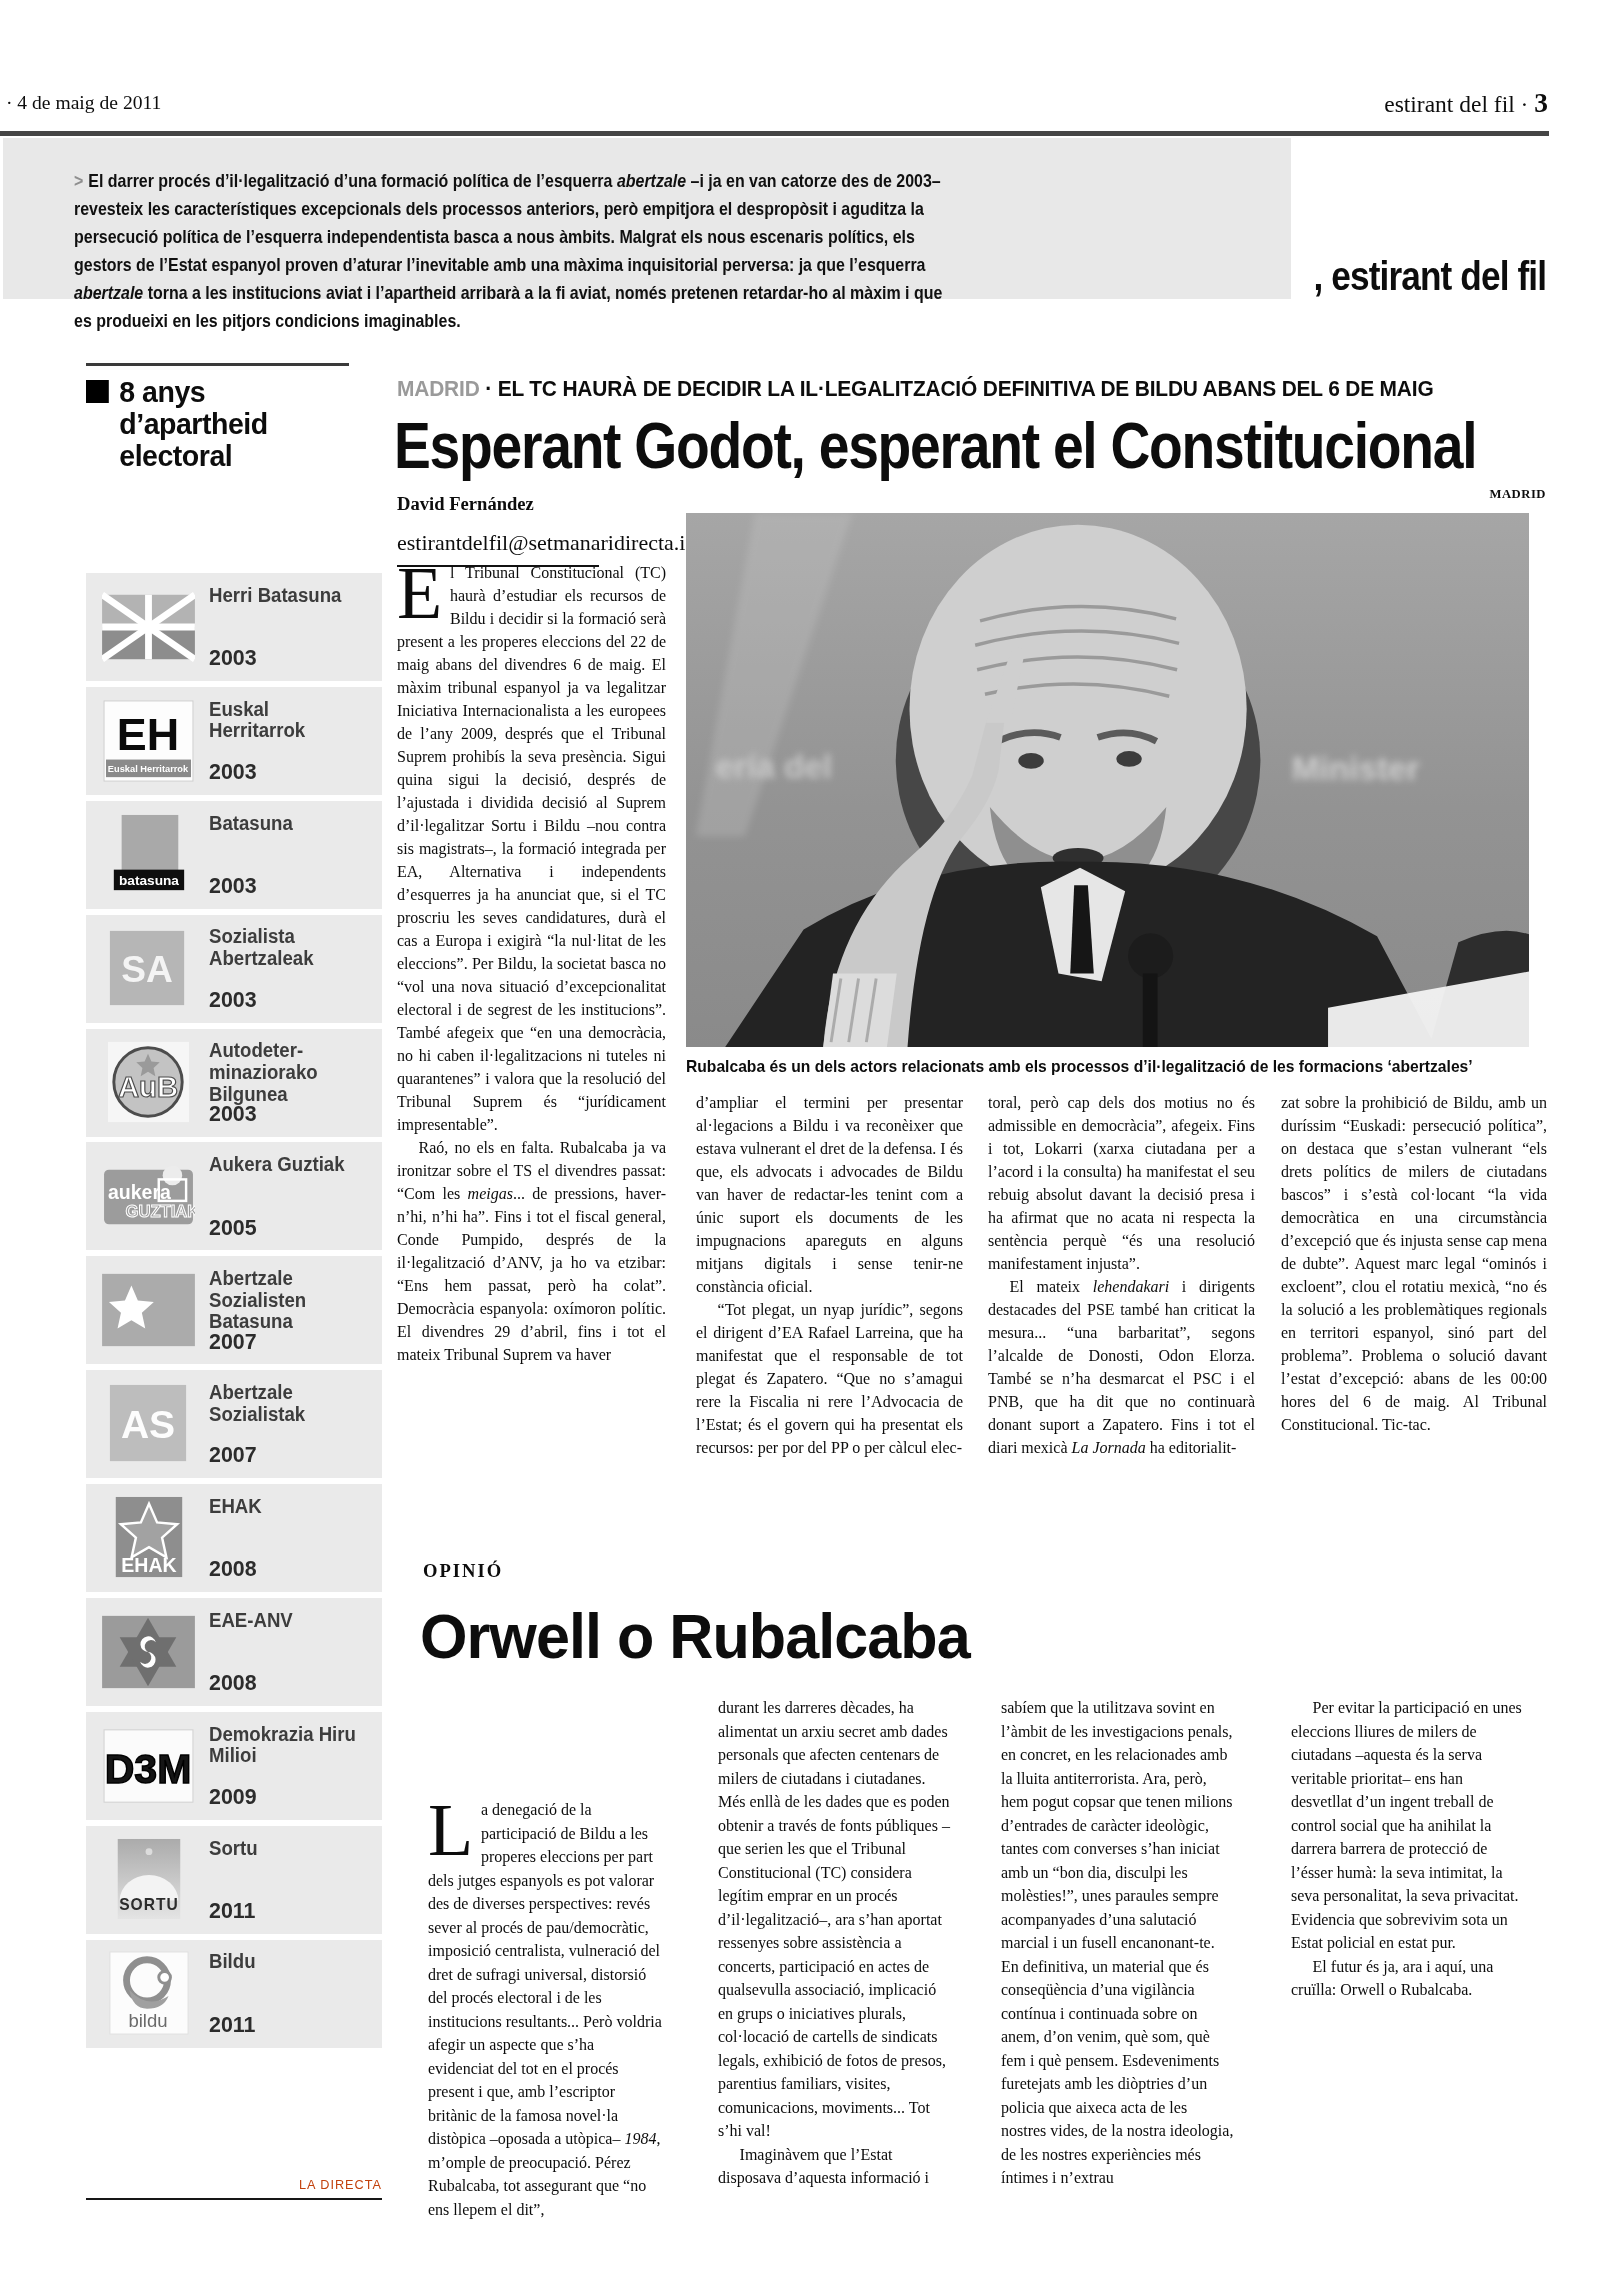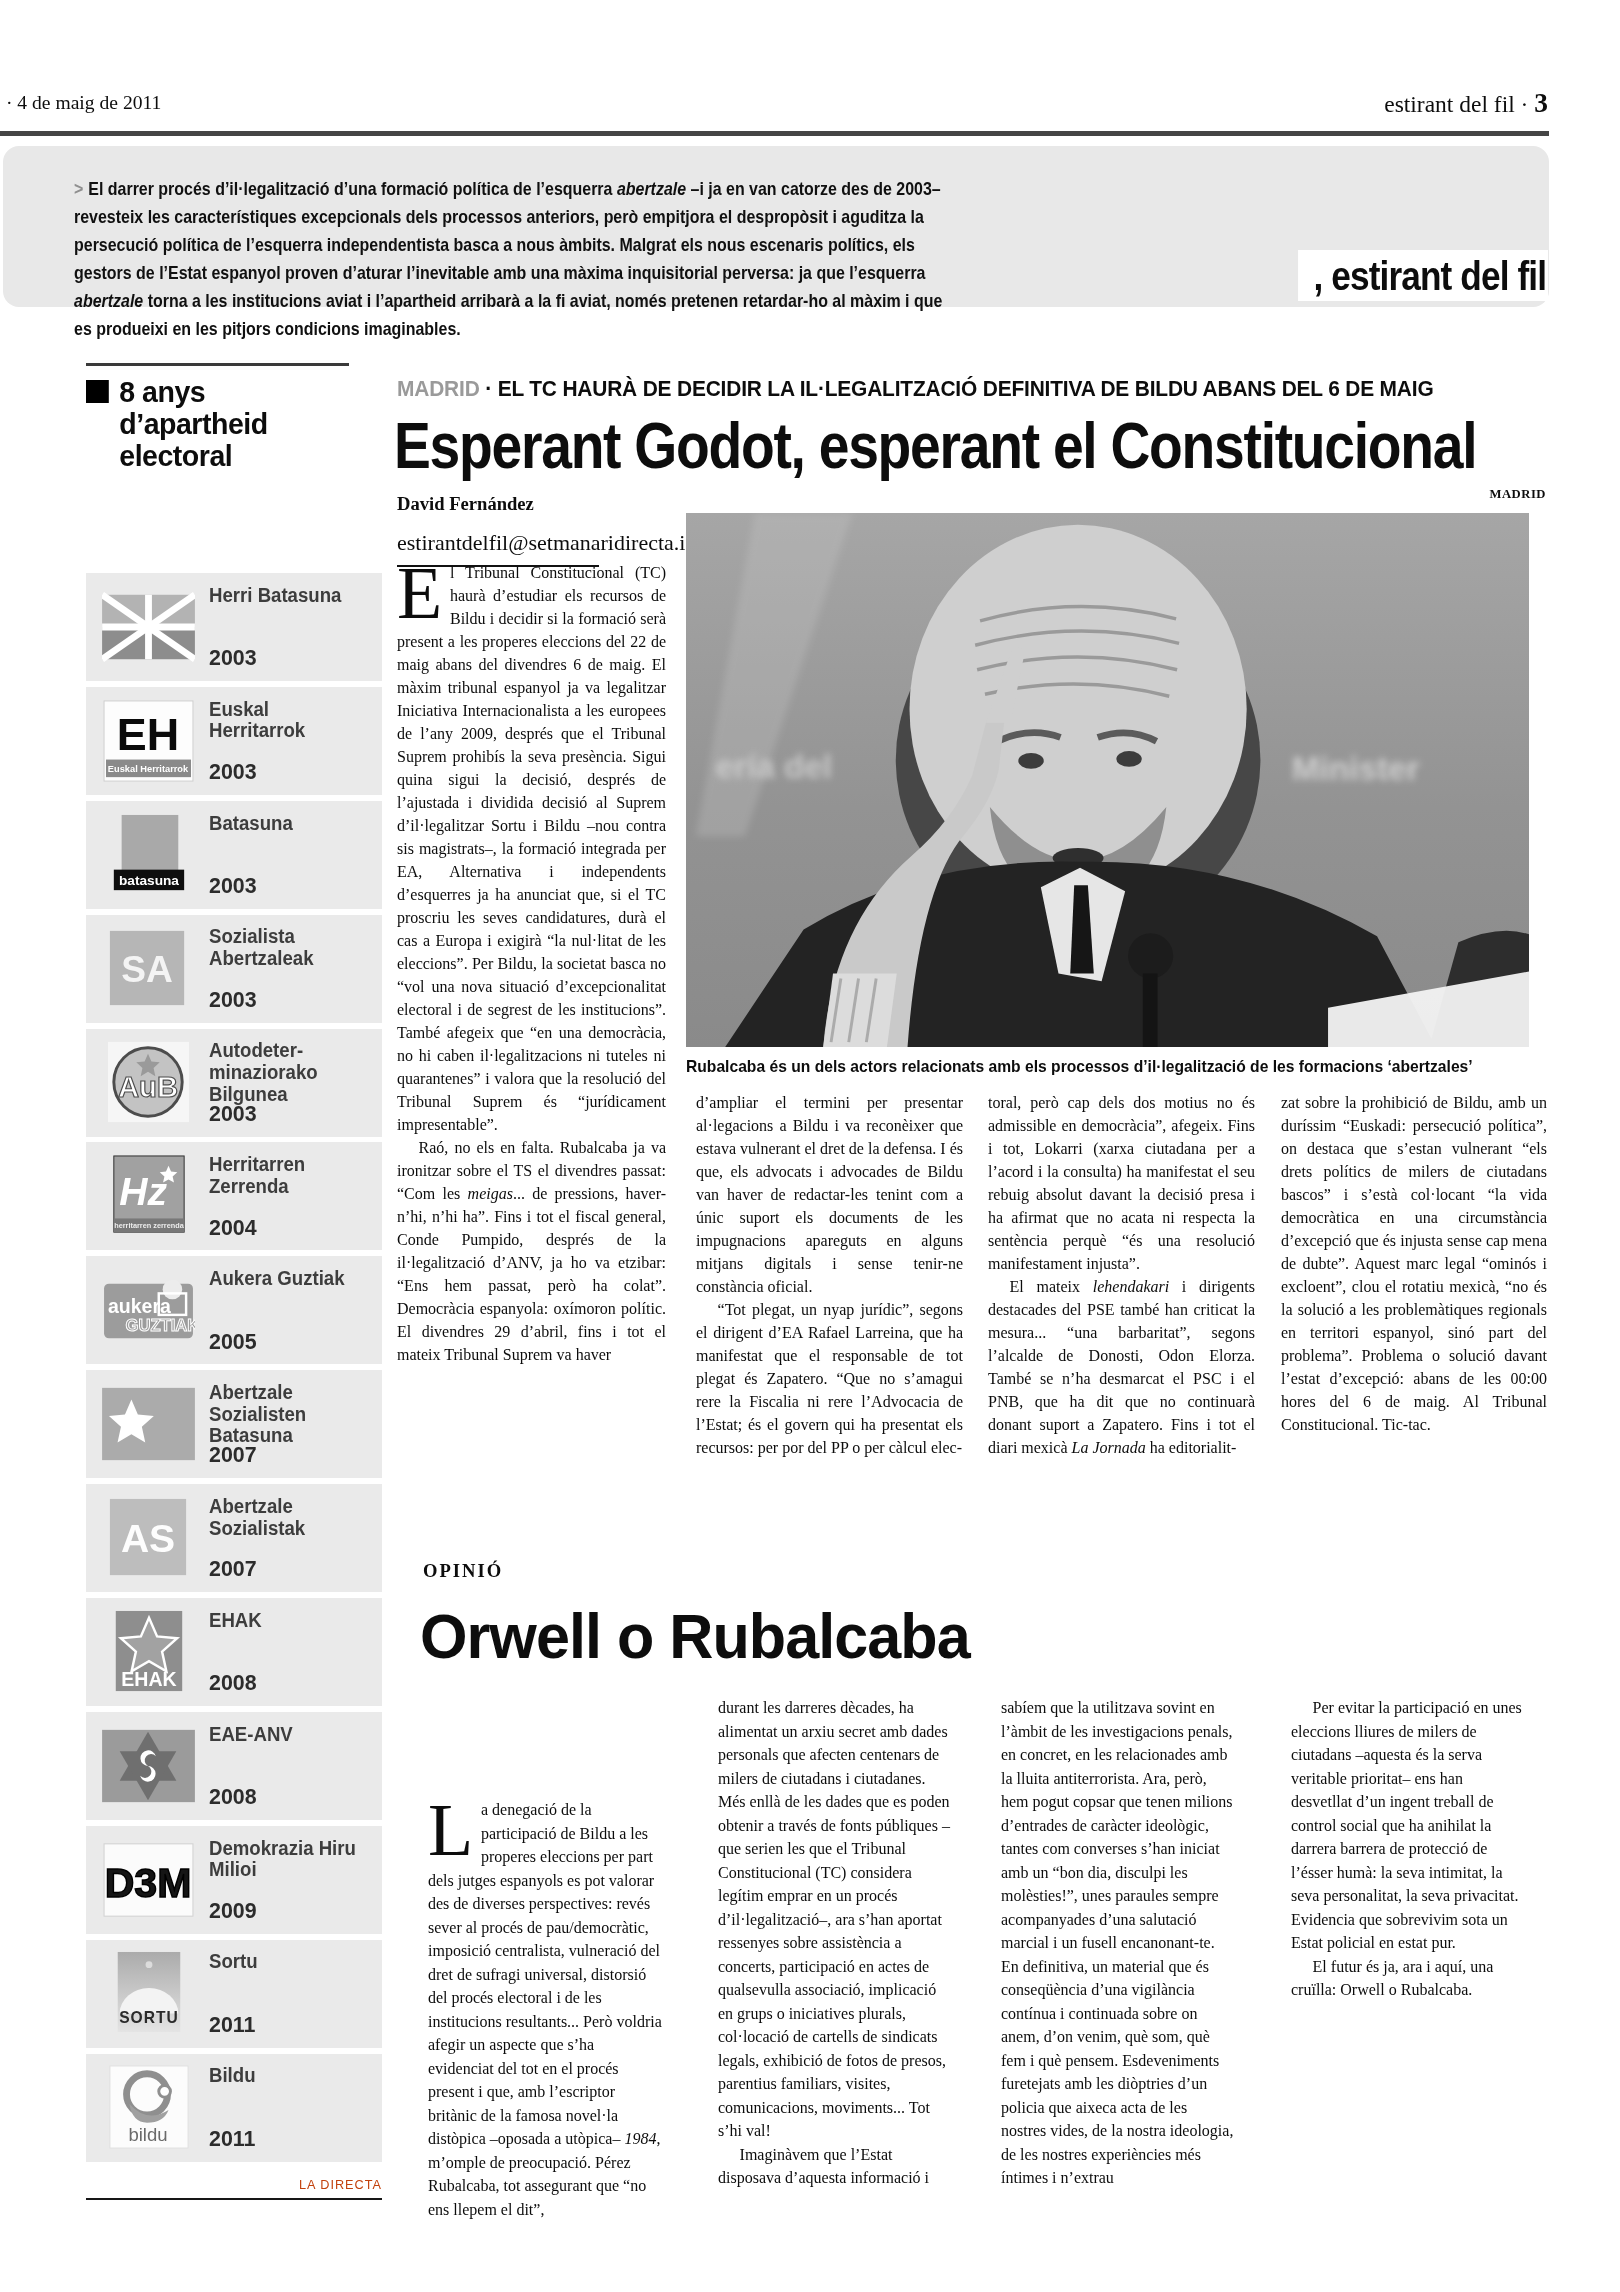--- a/index.html
+++ b/index.html
@@ -4,21 +4,21 @@
 <style>
   html,body{margin:0;padding:0;background:#9a9a9a;}
   .page{position:relative;width:1620px;height:2293px;background:#fff;margin:0 auto;
         font-family:"Liberation Sans",sans-serif;color:#0d0d0d;overflow:hidden;}
   
   .h-date{position:absolute;left:5.9px;top:92px;font-family:"Liberation Serif",serif;font-size:19.6px;}
   .h-right{position:absolute;right:72px;top:88px;font-family:"Liberation Serif",serif;font-size:23.5px;white-space:nowrap;}
   .h-right .pgnum{font-weight:bold;font-size:27.4px;}
   .h-rule{position:absolute;left:0;top:131px;width:1549px;height:4.9px;background:#454545;}
   
-  .intro{position:absolute;left:2.9px;top:146px;width:1546px;height:161px;background:#e8e8e8;border-radius:16px;}
+  .intro{position:absolute;left:2.9px;top:138px;width:1288px;height:161px;background:#e8e8e8;}
   .intro-text{position:absolute;left:71px;top:29px;width:1054px;font-weight:bold;font-size:19px;
               line-height:28px;transform:scaleX(.84);transform-origin:0 0;color:#101010;}
   .intro-text .mark{color:#8f8f8f;margin-right:5.9px;}
   .intro-sig{position:absolute;right:72px;top:250px;background:#fff;padding:3.9px 2px 2px 17.6px;
              font-weight:bold;font-size:40px;letter-spacing:-1px;transform:scaleX(.88);transform-origin:100% 0;white-space:nowrap;}
   
   .sb-head{position:absolute;left:86px;top:363px;width:296px;}
   .sb-toprule{height:2.9px;width:263px;background:#3a3a3a;margin-bottom:9.8px;}
   .sb-title{font-weight:bold;font-size:30px;line-height:32px;width:206px;letter-spacing:-0.5px;
             transform:scaleX(.95);transform-origin:0 0;padding-left:35px;position:relative;}
@@ -148,31 +148,20 @@
       <svg class="sb-logo" viewBox="0 0 95 86">
         <rect x="6" y="2" width="83" height="82" fill="#f6f6f6"></rect>
         <circle cx="47" cy="43" r="35" fill="#c3c3c3" stroke="#4c4c4c" stroke-width="3"></circle>
         <path d="M47 14 l3.5 8 8.5 .8 -6.3 5.8 1.8 8.4 -7.5 -4.4 -7.5 4.4 1.8 -8.4 -6.3 -5.8 8.5 -.8 Z" fill="#9a9a9a"></path>
         <text x="47" y="58" font-size="30" font-weight="bold" text-anchor="middle" fill="#fff" stroke="#4c4c4c" stroke-width="1.2">AuB</text>
       </svg>
       <div class="sb-name">Autodeter-minaziorako Bilgunea</div>
       <div class="sb-year">2003</div>
     </div>
 
-    <div class="sb-item">
-      <svg class="sb-logo" viewBox="0 0 95 86">
-        <rect x="12" y="2" width="72" height="78" fill="#a1a1a1" stroke="#2e2e2e"></rect>
-        <text x="42" y="52" font-size="40" font-weight="bold" font-style="italic" text-anchor="middle" fill="#fff">Hz</text>
-        <path d="M68 12 l2.6 6 6.4 .6 -4.8 4.4 1.4 6.3 -5.6 -3.3 -5.6 3.3 1.4 -6.3 -4.8 -4.4 6.4 -.6 Z" fill="#fff"></path>
-        <rect x="12" y="66" width="72" height="14" fill="#787878"></rect>
-        <text x="48" y="76" font-size="7.5" font-weight="bold" text-anchor="middle" fill="#ededed">herritarren zerrenda</text>
-      </svg>
-      <div class="sb-name">Herritarren Zerrenda</div>
-      <div class="sb-year">2004</div>
-    </div>
 
     <div class="sb-item">
       <svg class="sb-logo" viewBox="0 0 95 86">
         <rect x="2" y="16" width="91" height="56" rx="5" fill="#9c9c9c"></rect>
         <circle cx="72" cy="22" r="10" fill="#ececec"></circle>
         <rect x="58" y="26" width="28" height="22" fill="none" stroke="#fff" stroke-width="2.5"></rect>
         <text x="6" y="46" font-size="20" font-weight="bold" fill="#fff">aukera</text>
         <text x="24" y="64" font-size="17" font-weight="bold" fill="#9c9c9c" stroke="#fff" stroke-width="1">GUZTIAK</text>
       </svg>
       <div class="sb-name">Aukera Guztiak</div>

